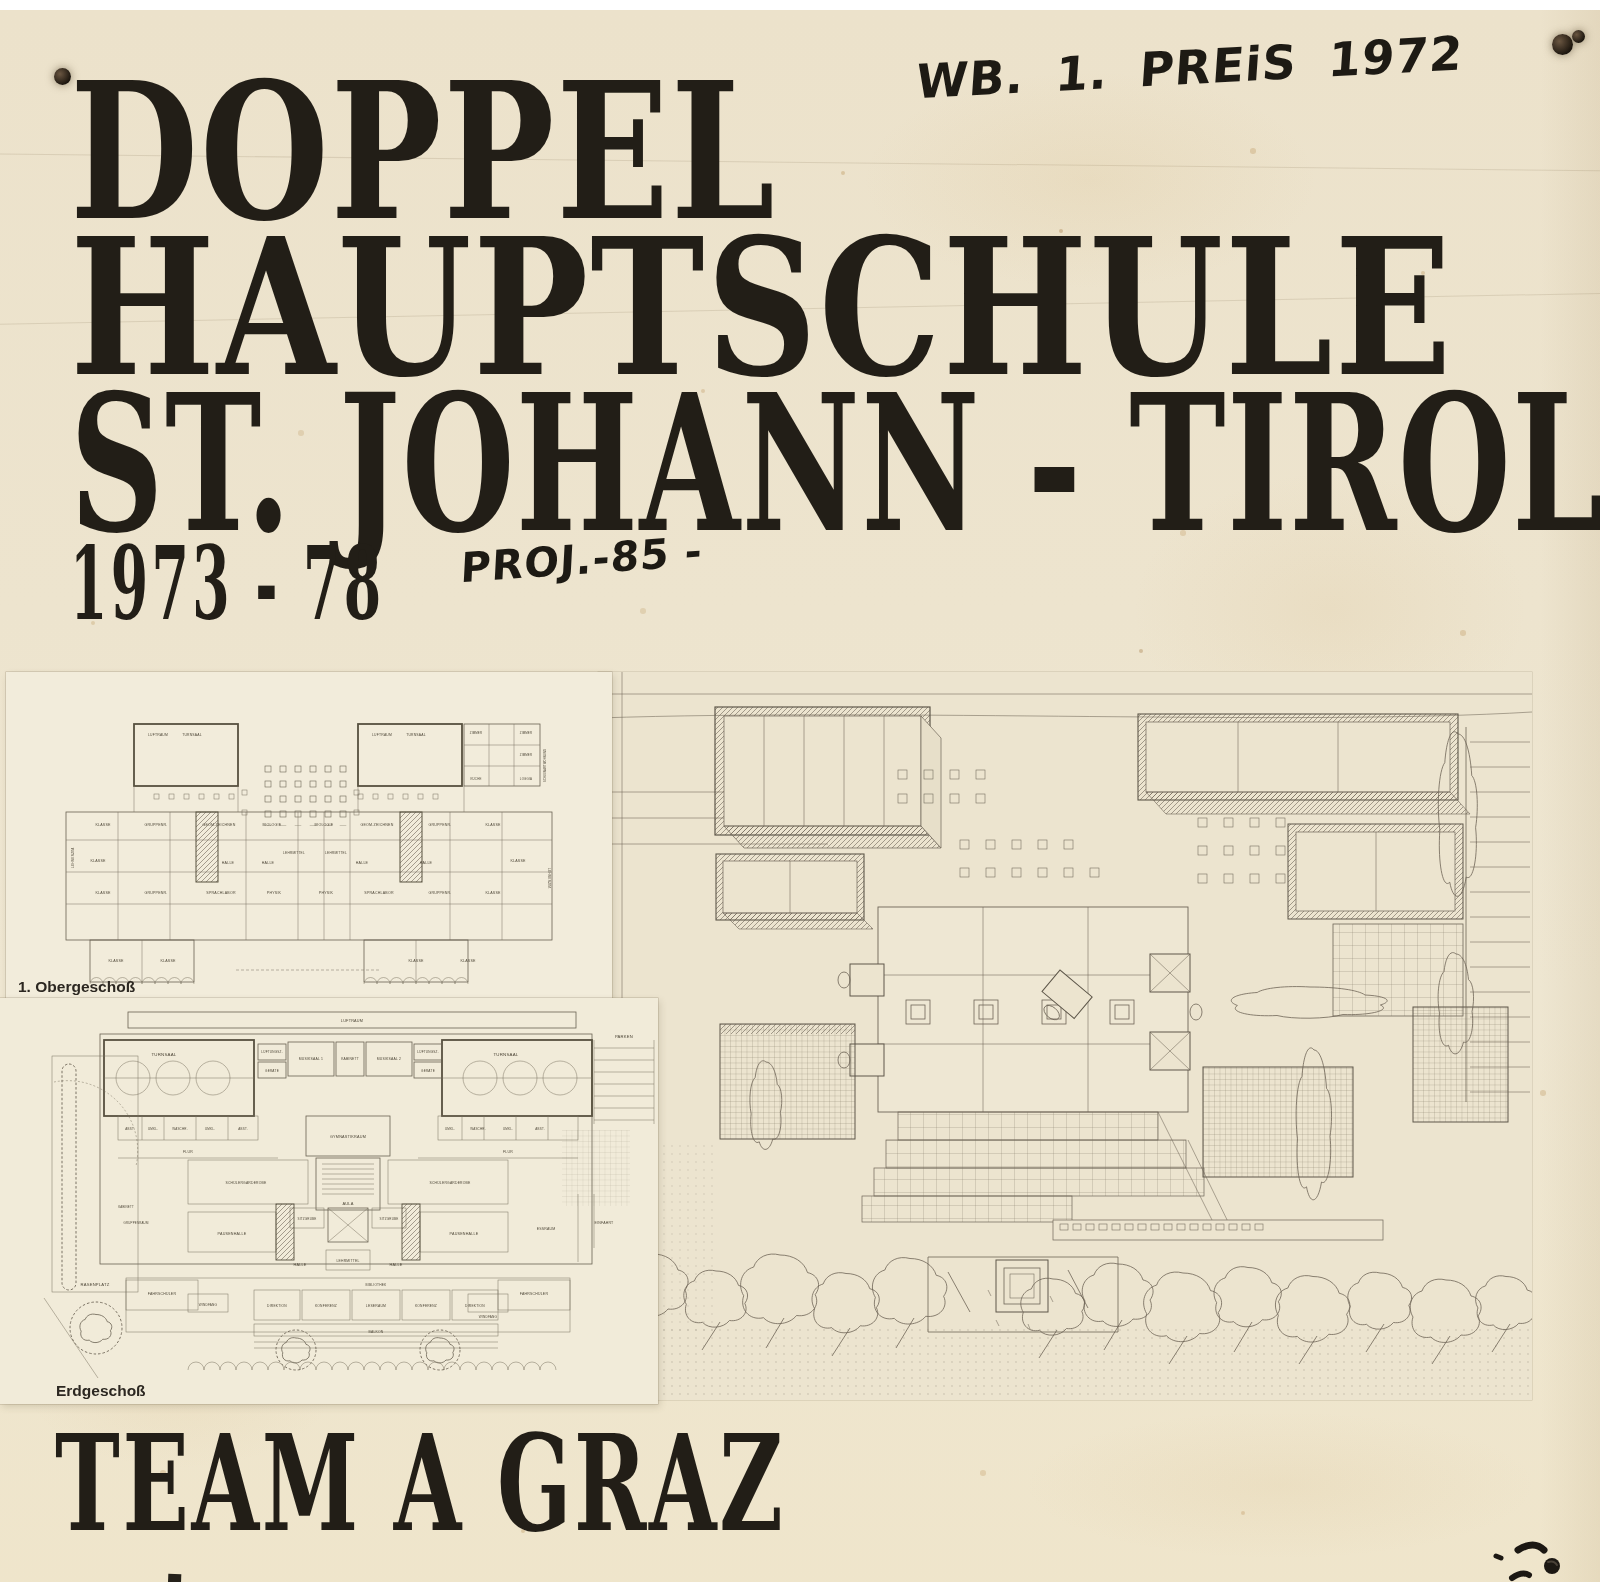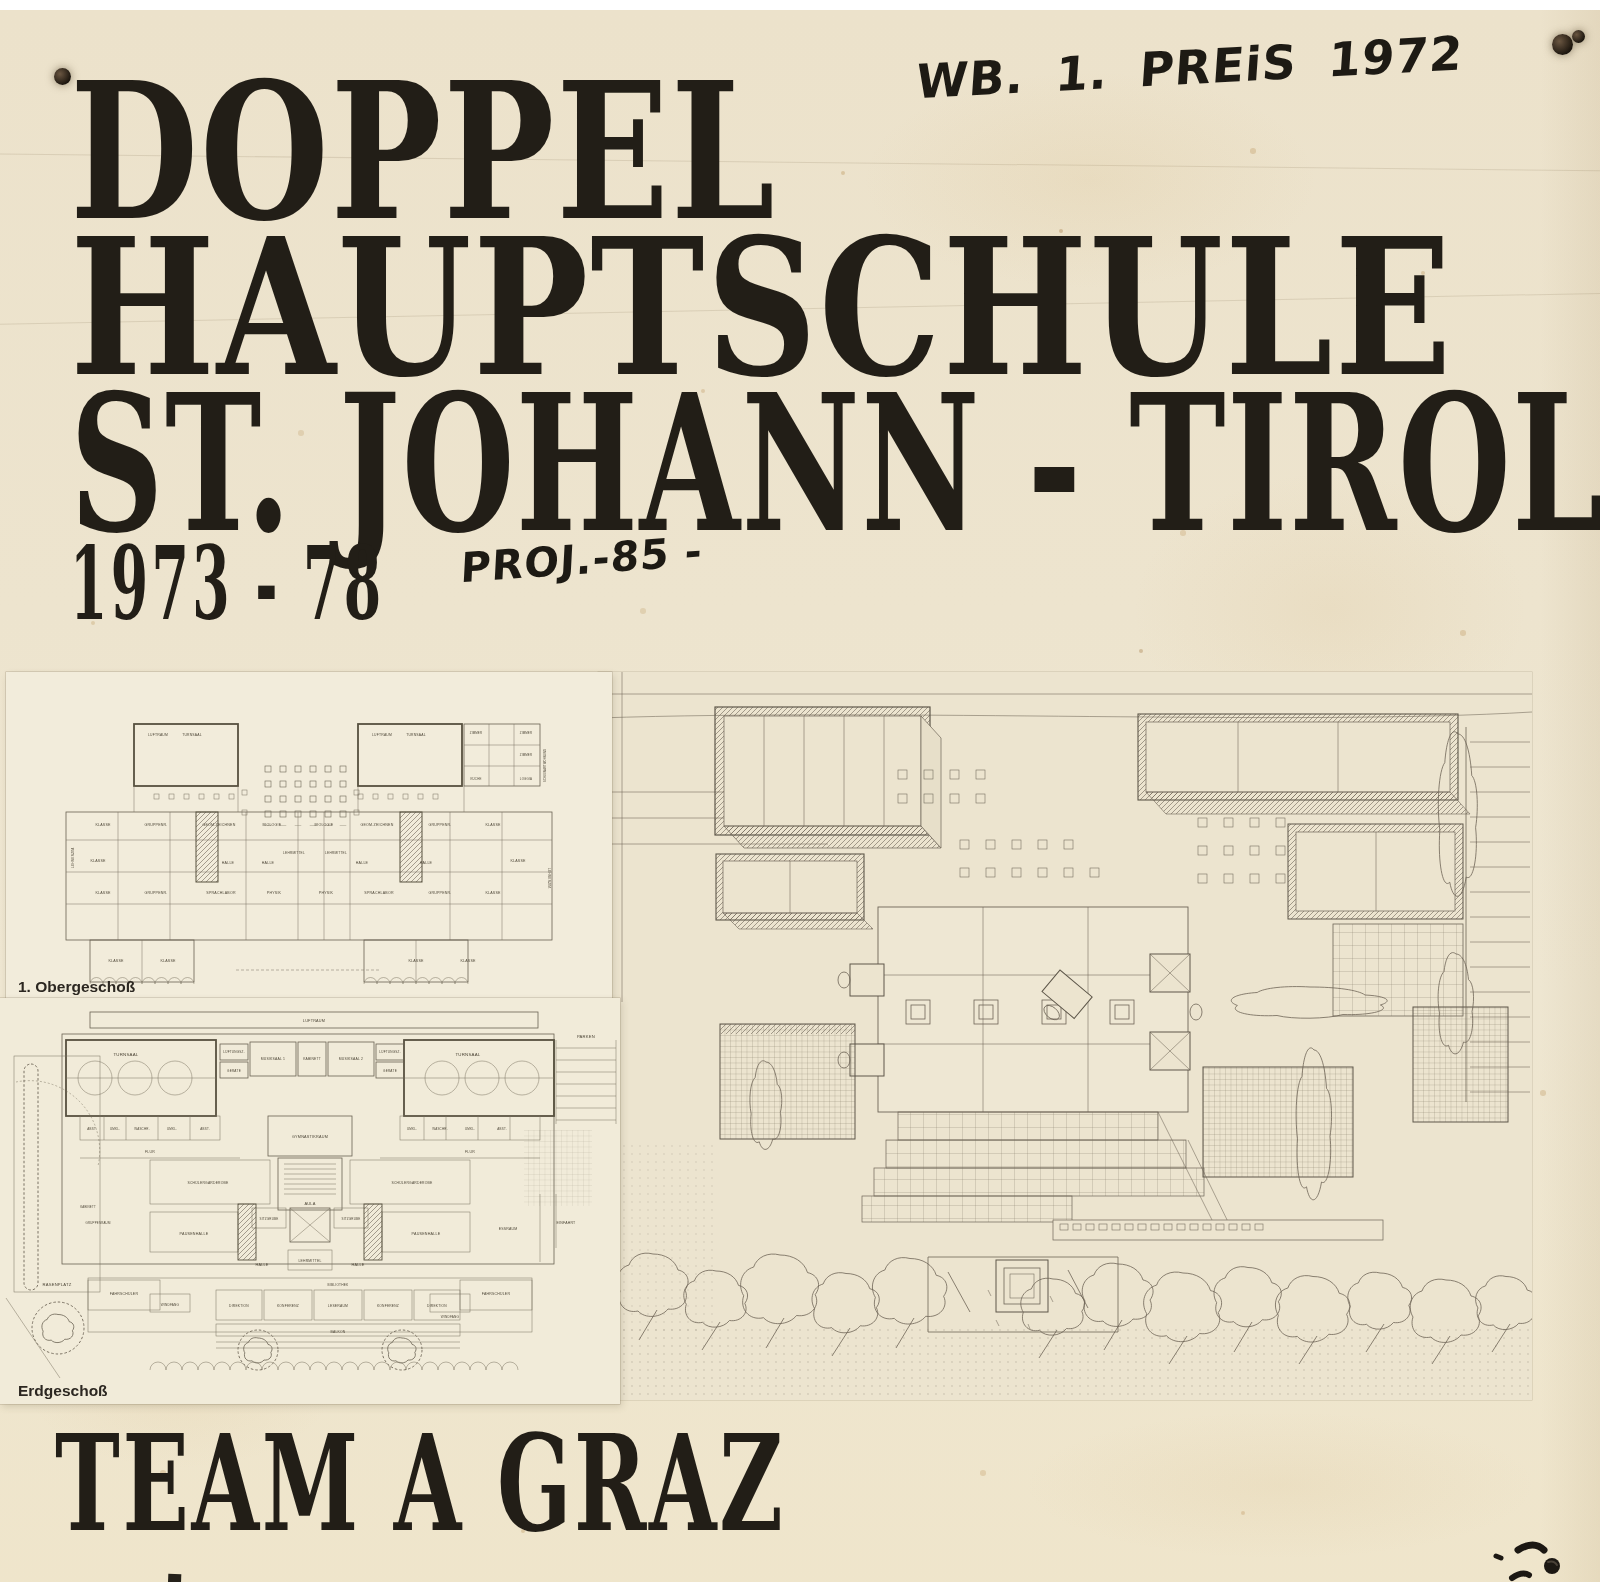--- a/index.html
+++ b/index.html
@@ -38,21 +38,21 @@
   .years{left:70px;top:524px;font-size:96px;transform:scaleX(.56) scaleY(1.05);letter-spacing:6px;}
   .team{left:55px;top:1408px;font-size:132px;transform:scaleX(.66) scaleY(1.0);letter-spacing:4px;}
   
   .marker{position:absolute;color:#1d1a14;font-family:"DejaVu Sans",sans-serif;font-weight:700;
     white-space:nowrap;transform-origin:left top;}
   .award{left:918px;top:44px;font-size:47px;letter-spacing:1px;word-spacing:14px;transform:rotate(-3deg) skewX(-7deg);}
   .proj{left:462px;top:534px;font-size:41px;letter-spacing:1px;transform:rotate(-4deg) skewX(-7deg);}
   
   .sheet{position:absolute;background:#f2ecdb;box-shadow:0 0 0 .5px rgba(120,105,80,.4),2px 3px 7px rgba(90,75,50,.18);}
   .sheet-upper{left:6px;top:662px;width:606px;height:328px;}
-  .sheet-ground{left:0px;top:988px;width:620px;height:406px;background:#f1ebd9;}
+  .sheet-ground{left:0px;top:988px;width:620px;height:406px;background:#f1ebd9;padding-left:38px;}
   .sheet-axon{left:598px;top:662px;width:934px;height:728px;background:#ece4cf;box-shadow:0 0 0 .5px rgba(120,105,80,.3);}
   svg{display:block;}
   .w{fill:none;stroke:#6a6253;stroke-width:.8;}
   .wt{fill:none;stroke:#57503f;stroke-width:1.8;}
   .wthin{fill:none;stroke:#7a7260;stroke-width:.5;}
   .pl{font-family:"Liberation Sans",sans-serif;fill:#4e4738;letter-spacing:.2px;}
   .cap{font-family:"Liberation Sans",sans-serif;font-weight:700;fill:#2c2721;}
   .al{fill:none;stroke:#6e6557;stroke-width:.8;}
   .alt{fill:none;stroke:#6e6557;stroke-width:.55;}
   .hedge{fill:none;stroke:#6e6557;stroke-width:.9;stroke-dasharray:2.5 2;}

